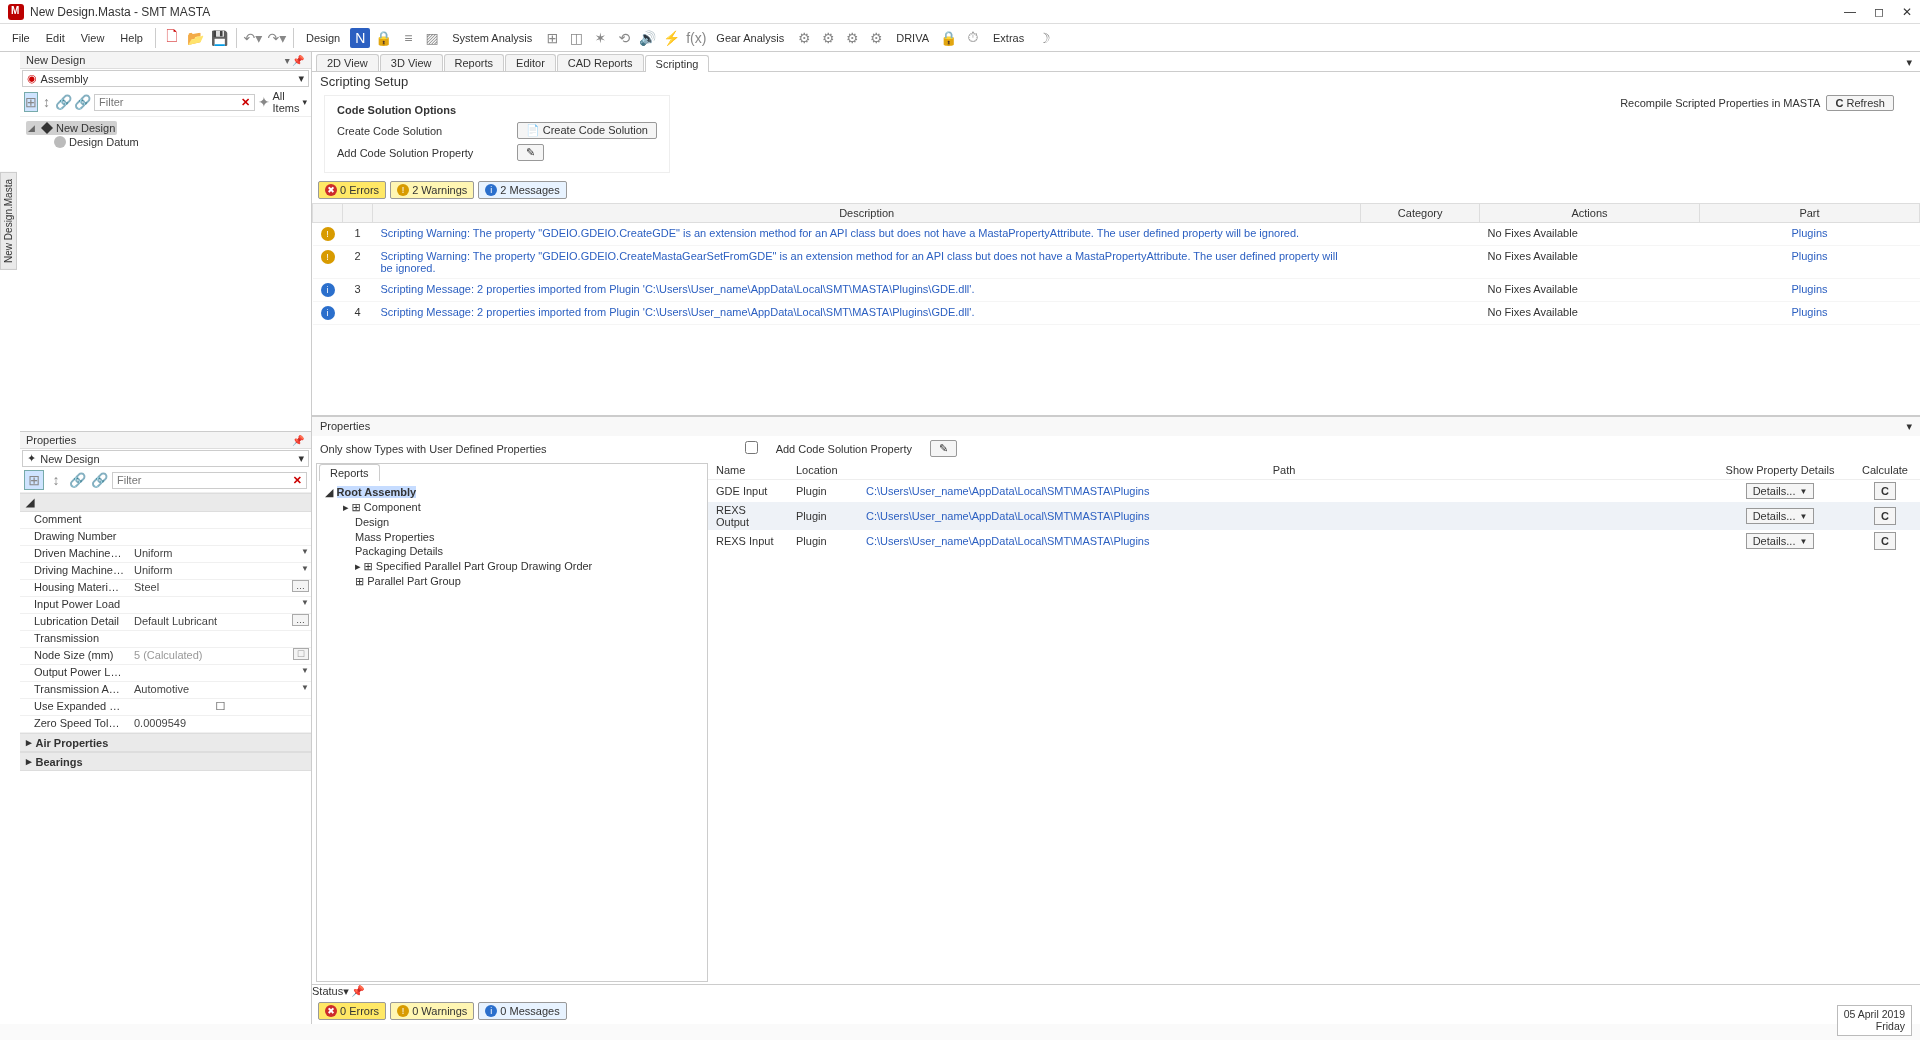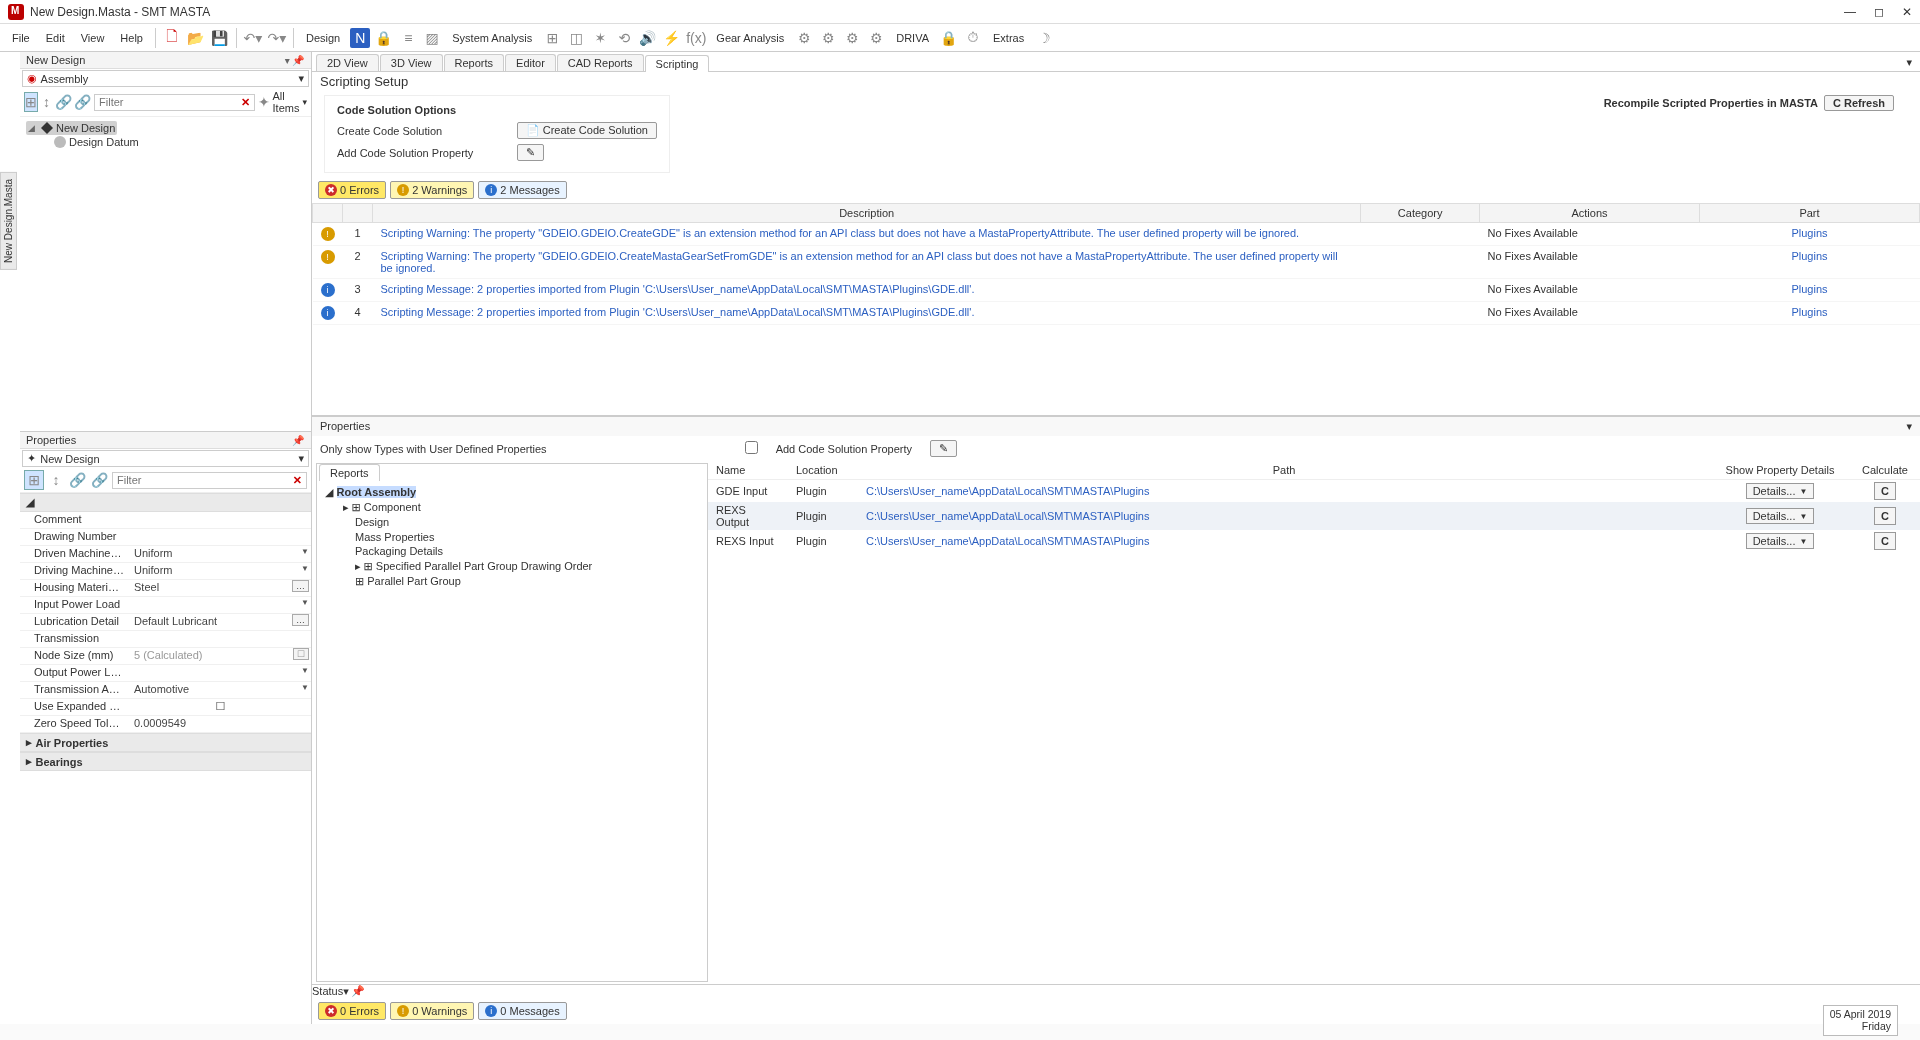--- a/index.html
+++ b/index.html
@@ -47,21 +47,21 @@
 .tab { padding: 2px 10px; border: 1px solid #ccc; border-bottom: none; margin-right: 1px; background: #f4f4f4; font-size: 11px; cursor: default; border-radius: 3px 3px 0 0; }
 .tab.active { background: #fff; position: relative; top: 1px; }
 .scripting-area { flex: 0 0 auto; border-bottom: 1px solid #ccc; }
 .box-hdr { padding: 2px 8px; font-size: 13px; }
 .settings-row { display: flex; gap: 60px; padding: 4px 12px; align-items: flex-start; }
 .settings-block { }
 .settings-block .blktitle { font-weight: bold; padding: 2px 0 6px 0; }
 .fieldrow { display: flex; align-items: center; margin-bottom: 5px; gap: 10px; }
 .fieldrow .lbl { width: 140px; }
 .smbtn { border: 1px solid #999; background: #f5f5f5; padding: 1px 8px; font-size: 11px; cursor: default; border-radius: 2px; }
-.recompile { display: flex; align-items: center; gap: 6px; margin-left: auto; padding-right: 14px; font-weight: bold; }
+.recompile { display: flex; align-items: center; gap: 6px; margin-left: auto; padding-right: 14px; }
 .badges { display: flex; gap: 4px; padding: 4px 6px; }
 .badge { border: 1px solid #999; border-radius: 2px; padding: 2px 6px; display: flex; align-items: center; gap: 3px; font-size: 11px; cursor: default; }
 .badge.err { background: #ffe866; }
 .badge.warn { background: #fff6b3; }
 .badge.msg { background: #e8f3ff; }
 .badge .ic { width: 12px; height: 12px; border-radius: 50%; display: inline-flex; align-items: center; justify-content: center; font-size: 9px; color: #fff; }
 .ic.e { background: #cc2b2b; }
 .ic.w { background: #d89b00; }
 .ic.i { background: #2b6fcc; }
 .msgtable { width: 100%; border-collapse: collapse; }
@@ -82,21 +82,21 @@
 .tree2 { padding: 4px 8px; font-size: 11px; line-height: 1.35; }
 .tree2 .sel { background: #c6dcff; font-weight: bold; }
 .proptable { width: 100%; border-collapse: collapse; }
 .proptable th { padding: 3px 8px; font-weight: normal; text-align: left; border-bottom: 1px solid #eee; }
 .proptable td { padding: 2px 8px; }
 .proptable tr.selrow { background: #eef2f7; }
 .proptable .path { color: #2b5fc1; }
 .ddbtn { border: 1px solid #999; background: #f5f5f5; padding: 1px 6px; font-size: 11px; display: inline-flex; align-items: center; gap: 4px; }
 .calcbtn { border: 1px solid #999; background: #f5f5f5; width: 22px; height: 18px; display: inline-flex; align-items: center; justify-content: center; font-weight: bold; }
 .status-area { border-top: 1px solid #ccc; }
-.datestamp { position: fixed; right: 22px; bottom: 4px; border: 1px solid #bbb; background: #fff; padding: 2px 6px; font-size: 10.5px; text-align: right; line-height: 1.2; }
+.datestamp { position: fixed; right: 8px; bottom: 4px; border: 1px solid #bbb; background: #fff; padding: 2px 6px; font-size: 10.5px; text-align: right; line-height: 1.2; }
 .footer { height: 16px; background: #fafafa; }
 </style>
 </head>
 <body>
 
 <div class="titlebar">
   <span class="appicon"></span>
   <span class="title">New Design.Masta - SMT MASTA</span>
   <div class="winbtns">
     <span>—</span>

